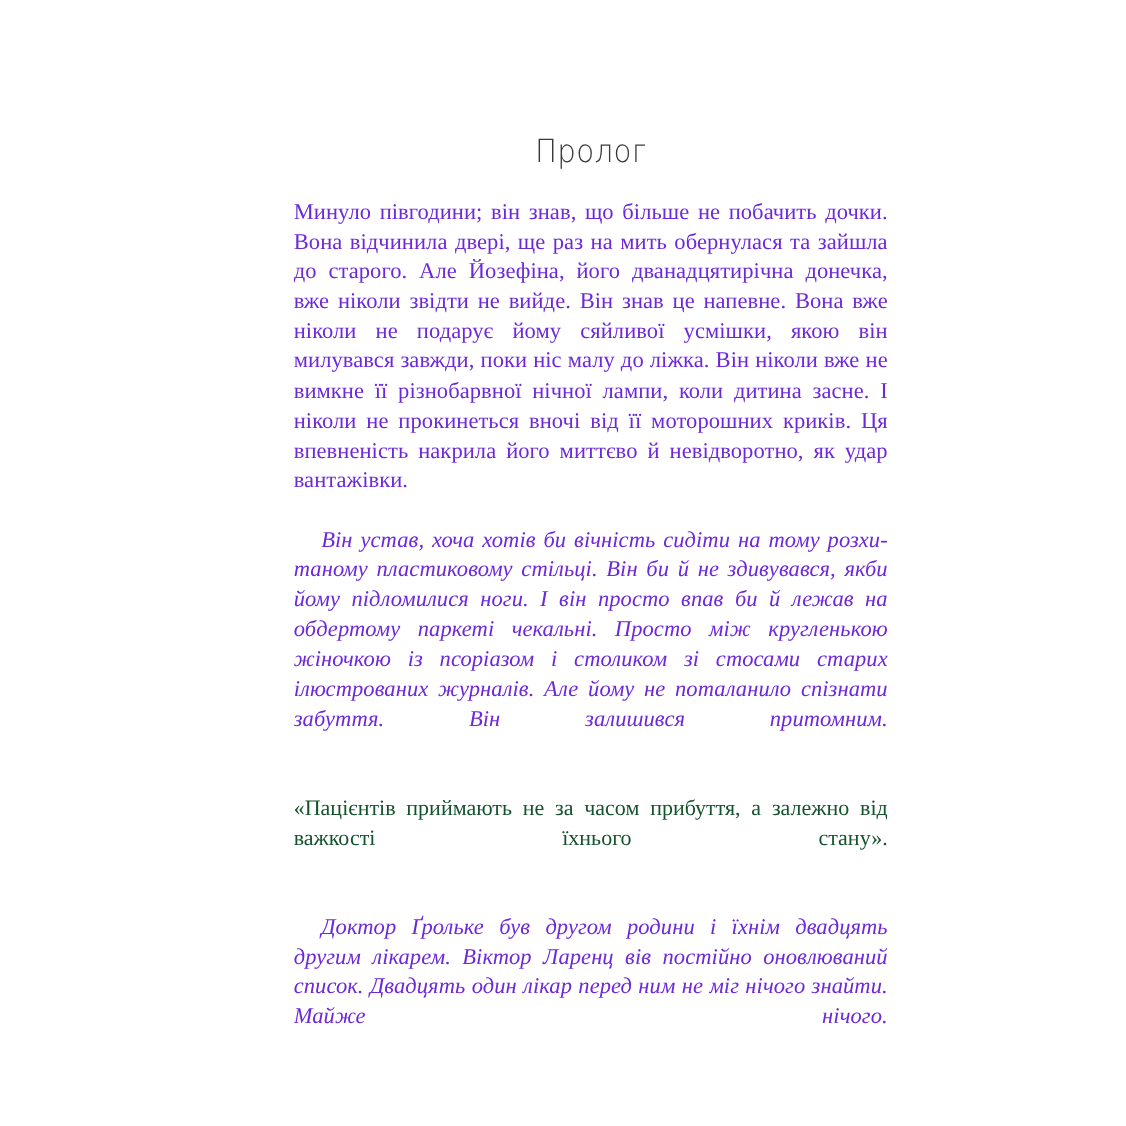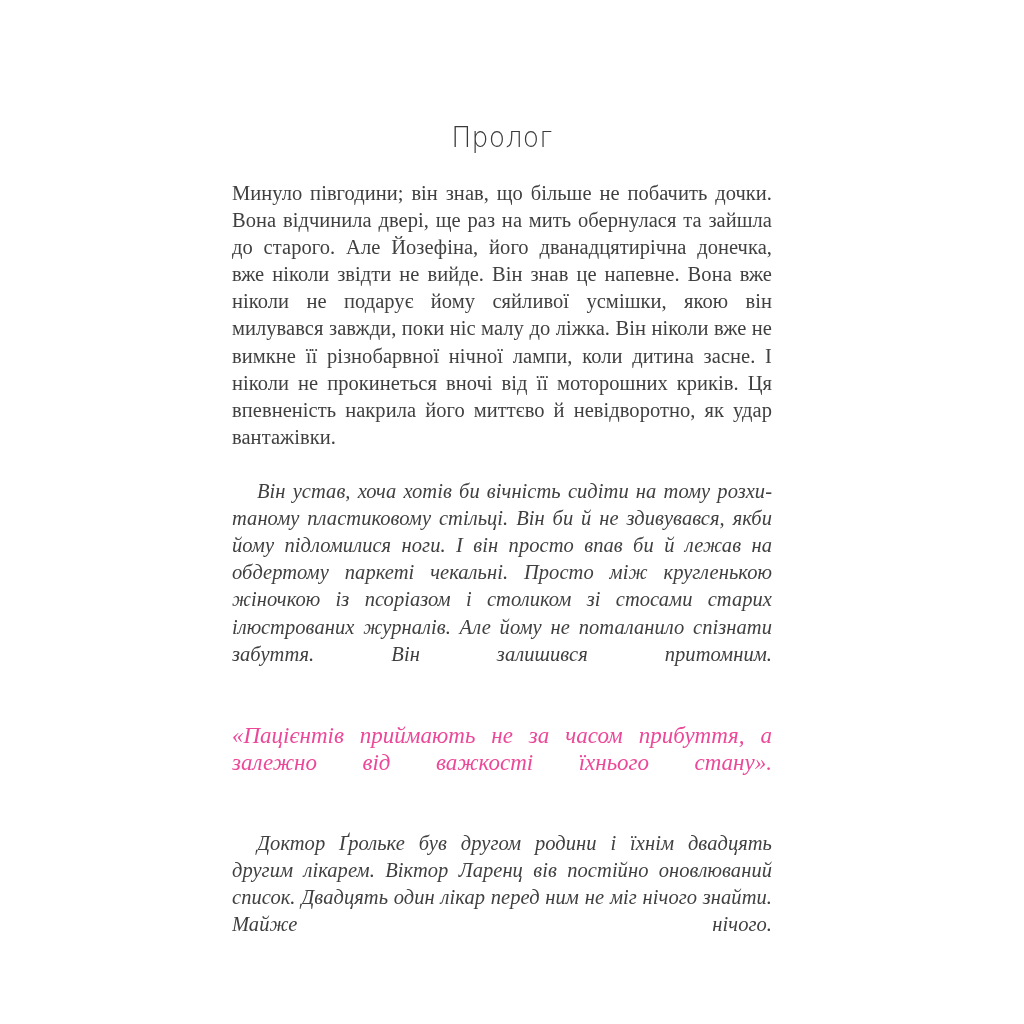--- a/index.html
+++ b/index.html
@@ -19,21 +19,21 @@
   .page {
     position: relative;
     width: 1024px;
     height: 1024px;
     background: #ffffff;
     box-sizing: border-box;
   }
 
   .text-column {
     position: absolute;
-    left: 232px;
+    left: 267px;
     top: 0;
     width: 540px;
     height: 948px;
     overflow: hidden;
   }
 
   .chapter-title {
     font-family: "DejaVu Sans", "Liberation Sans", sans-serif;
     font-weight: 300;
     font-size: 29px;
@@ -52,21 +52,21 @@
   }
 
   p.para {
     margin: 0;
     font-size: 20.5px;
     line-height: 27.1px;
     text-align: justify;
     text-justify: inter-word;
     hyphens: manual;
     -webkit-hyphens: manual;
-    color: #404040;
+    color: #6d28d9;
     letter-spacing: 0.05px;
   }
 
   p.para.indent {
     text-indent: 25px;
     font-style: italic;
   }
 
   p.para.first {
     text-indent: 0;
@@ -79,25 +79,24 @@
     width: 100%;
   }
 
   .quote-block {
     margin-top: 27px;
     margin-bottom: 0;
   }
 
   p.quote {
     margin: 0;
-    font-size: 23px;
+    font-size: 20px;
     line-height: 27.1px;
-    font-style: italic;
     text-align: justify;
-    color: #ec4899;
+    color: #14532d;
   }
   p.quote::after {
     content: "";
     display: inline-block;
     width: 100%;
   }
 
   .after-quote {
     margin-top: 27px;
   }

